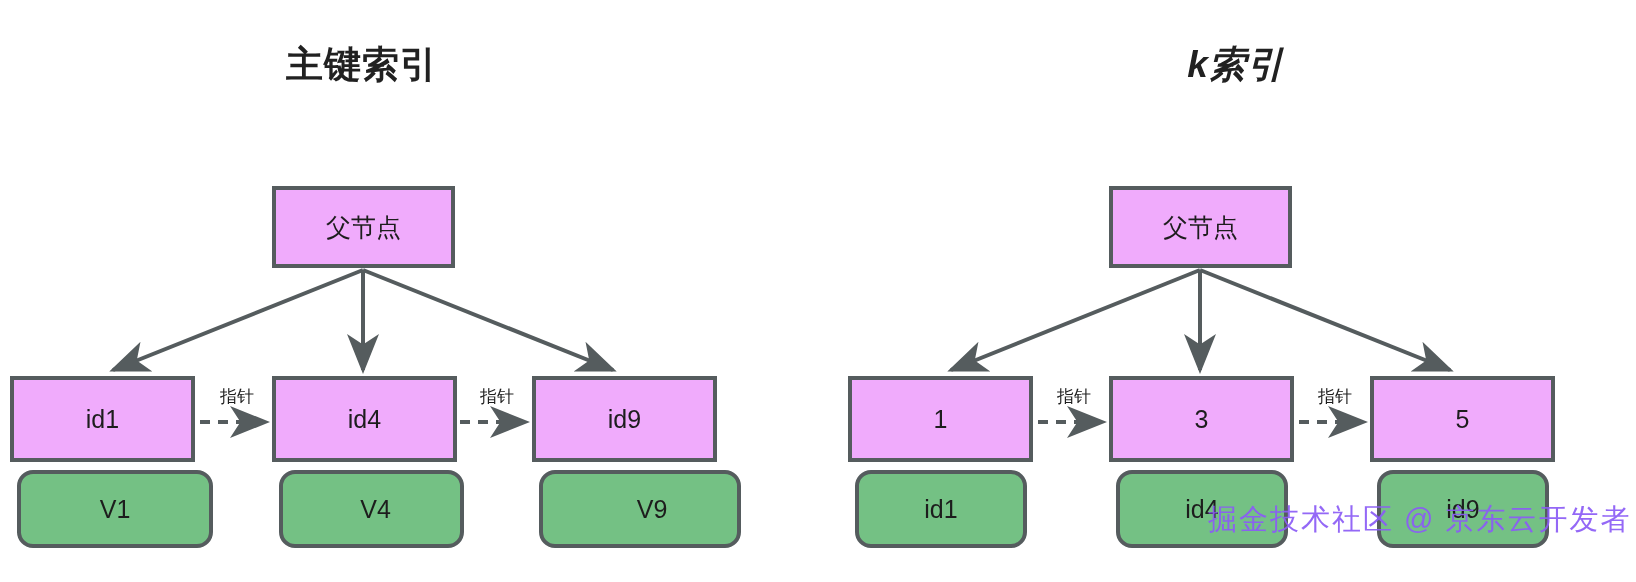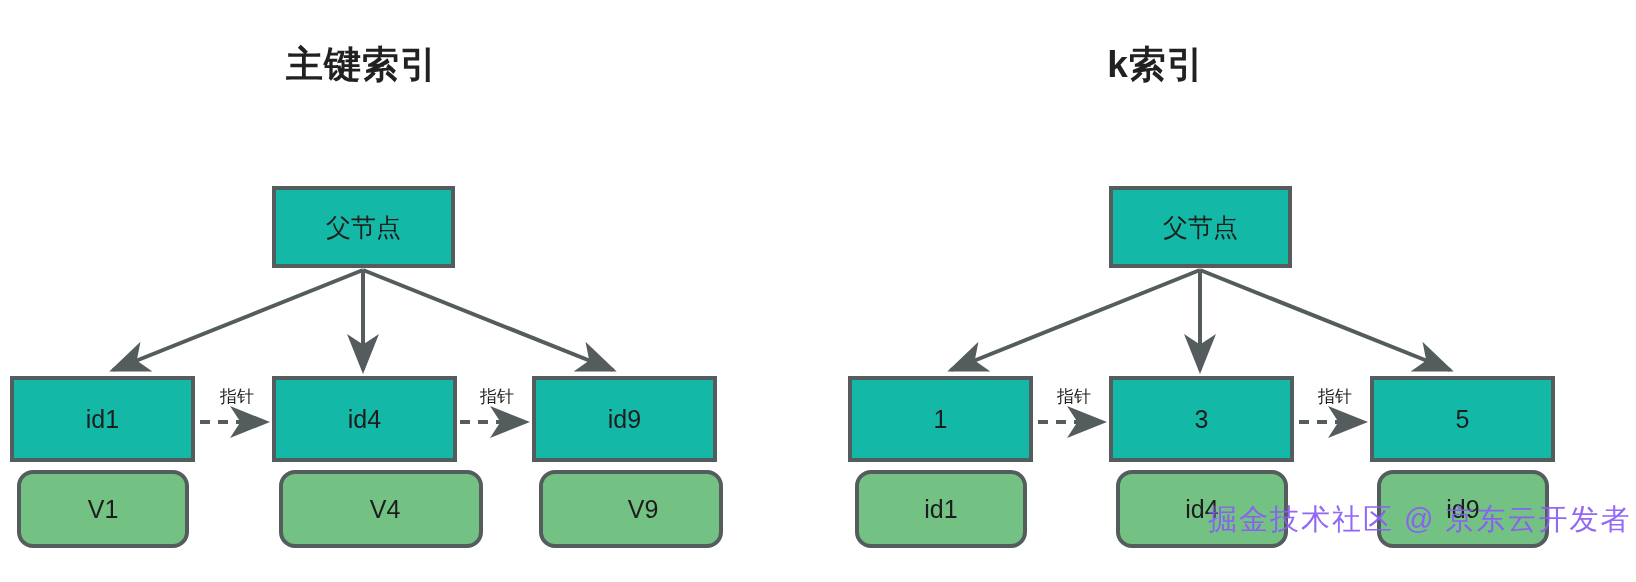--- a/index.html
+++ b/index.html
@@ -38,21 +38,21 @@
   .node {
     position: absolute;
     box-sizing: border-box;
     display: flex;
     align-items: center;
     justify-content: center;
     color: #1d1d1d;
     white-space: nowrap;
   }
   .node-blue {
-    background: #14b8a6;
+    background: #f0abfc;
     border: 4px solid #555c5e;
     font-size: 25px;
     text-align: right;
   }
   .node-parent {
     font-size: 25px;
   }
   .node-green {
     background: #74c184;
     border: 4px solid #555c5e;
@@ -99,28 +99,28 @@
         <line x1="1200" y1="270" x2="951" y2="370" stroke="#555c5e" stroke-width="4" marker-end="url(#solidArrow)"></line>
         <line x1="1200" y1="270" x2="1200" y2="370" stroke="#555c5e" stroke-width="4" marker-end="url(#solidArrow)"></line>
         <line x1="1200" y1="270" x2="1450" y2="370" stroke="#555c5e" stroke-width="4" marker-end="url(#solidArrow)"></line>
       </g>
   </svg>
 
   <div id="nodes-layer">
       <div class="diagram-title" style="left: 162px; top: 40px; width: 400px;">主键索引</div>
       <div class="node node-blue node-parent" style="left: 272px; top: 186px; width: 183px; height: 82px;">父节点</div>
       <div class="node node-blue" style="left: 10px; top: 376px; width: 185px; height: 86px;">id1</div>
-      <div class="node node-green" style="left: 17px; top: 470px; width: 172px; height: 78px;">V1</div>
+      <div class="node node-green" style="left: 17px; top: 470px; width: 196px; height: 78px;">V1</div>
       <div class="node node-blue" style="left: 272px; top: 376px; width: 185px; height: 86px;">id4</div>
-      <div class="node node-green" style="left: 279px; top: 470px; width: 204px; height: 78px; padding-left: 8px;">V4</div>
+      <div class="node node-green" style="left: 279px; top: 470px; width: 185px; height: 78px; padding-left: 8px;">V4</div>
       <div class="node node-blue" style="left: 532px; top: 376px; width: 185px; height: 86px;">id9</div>
-      <div class="node node-green" style="left: 539px; top: 470px; width: 184px; height: 78px; padding-left: 24px;">V9</div>
+      <div class="node node-green" style="left: 539px; top: 470px; width: 202px; height: 78px; padding-left: 24px;">V9</div>
       <div class="ptr-label" style="left: 197px; top: 385px; width: 80px;">指针</div>
       <div class="ptr-label" style="left: 457px; top: 385px; width: 80px;">指针</div>
-      <div class="diagram-title" style="left: 956px; top: 40px; width: 400px;">k索引</div>
+      <div class="diagram-title" style="left: 1036px; top: 40px; width: 400px; font-style: italic;">k索引</div>
       <div class="node node-blue node-parent" style="left: 1109px; top: 186px; width: 183px; height: 82px;">父节点</div>
       <div class="node node-blue" style="left: 848px; top: 376px; width: 185px; height: 86px;">1</div>
       <div class="node node-green" style="left: 855px; top: 470px; width: 172px; height: 78px;">id1</div>
       <div class="node node-blue" style="left: 1109px; top: 376px; width: 185px; height: 86px;">3</div>
       <div class="node node-green" style="left: 1116px; top: 470px; width: 172px; height: 78px;">id4</div>
       <div class="node node-blue" style="left: 1370px; top: 376px; width: 185px; height: 86px;">5</div>
       <div class="node node-green" style="left: 1377px; top: 470px; width: 172px; height: 78px;">id9</div>
       <div class="ptr-label" style="left: 1034px; top: 385px; width: 80px;">指针</div>
       <div class="ptr-label" style="left: 1295px; top: 385px; width: 80px;">指针</div>
     </div>

